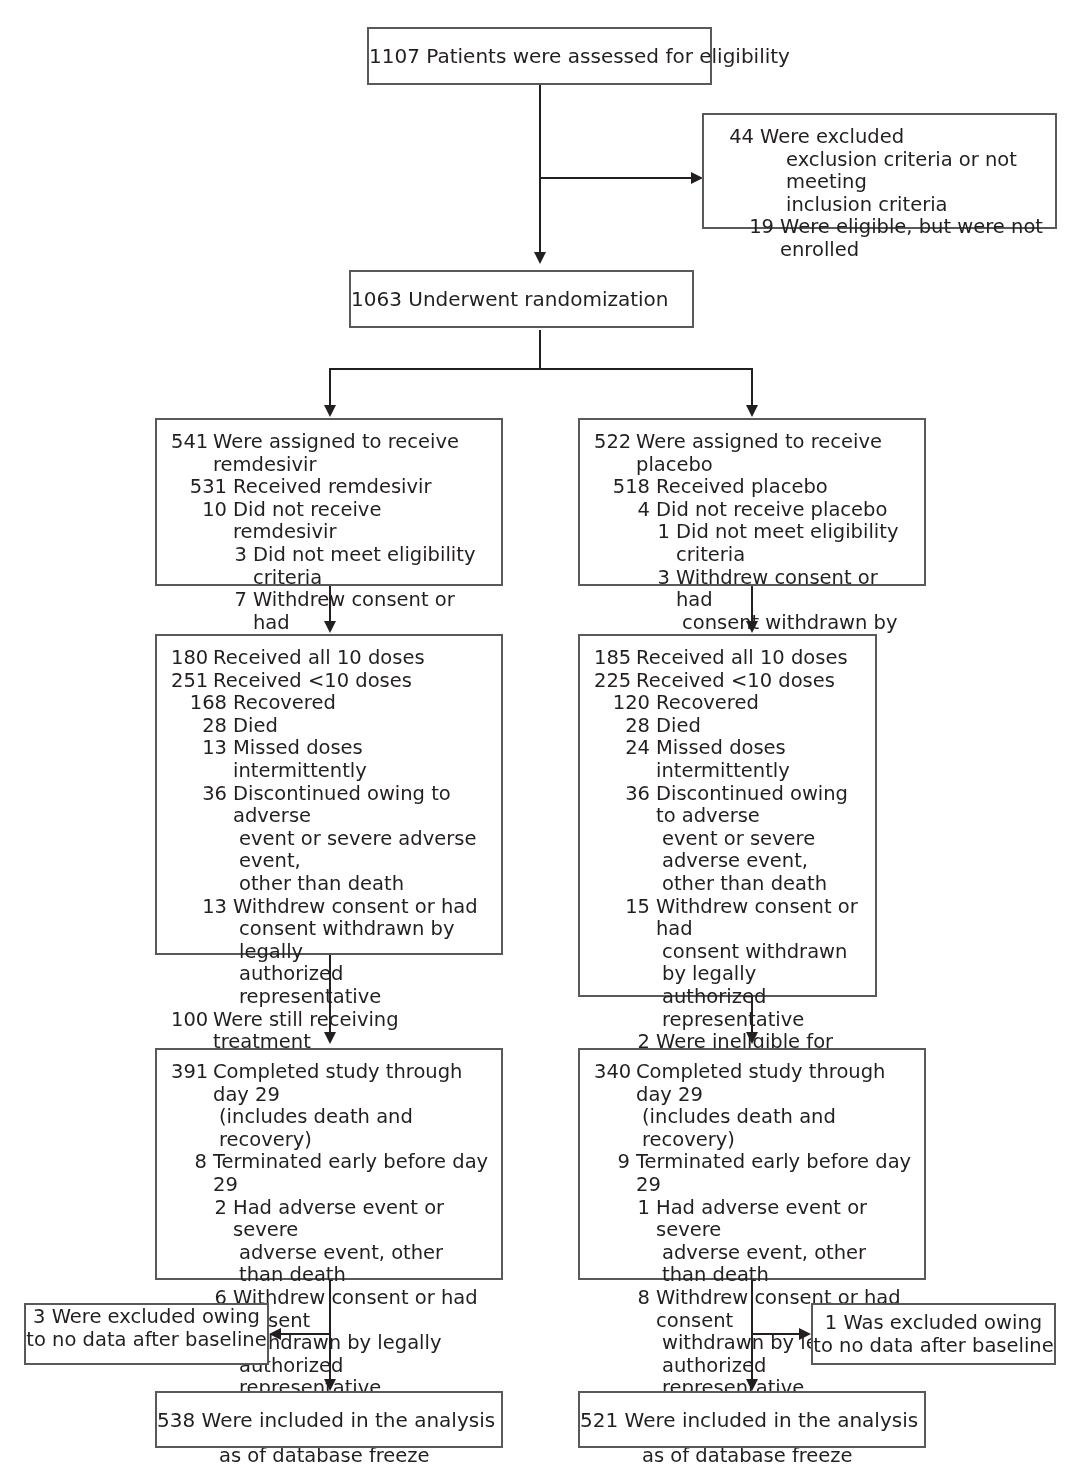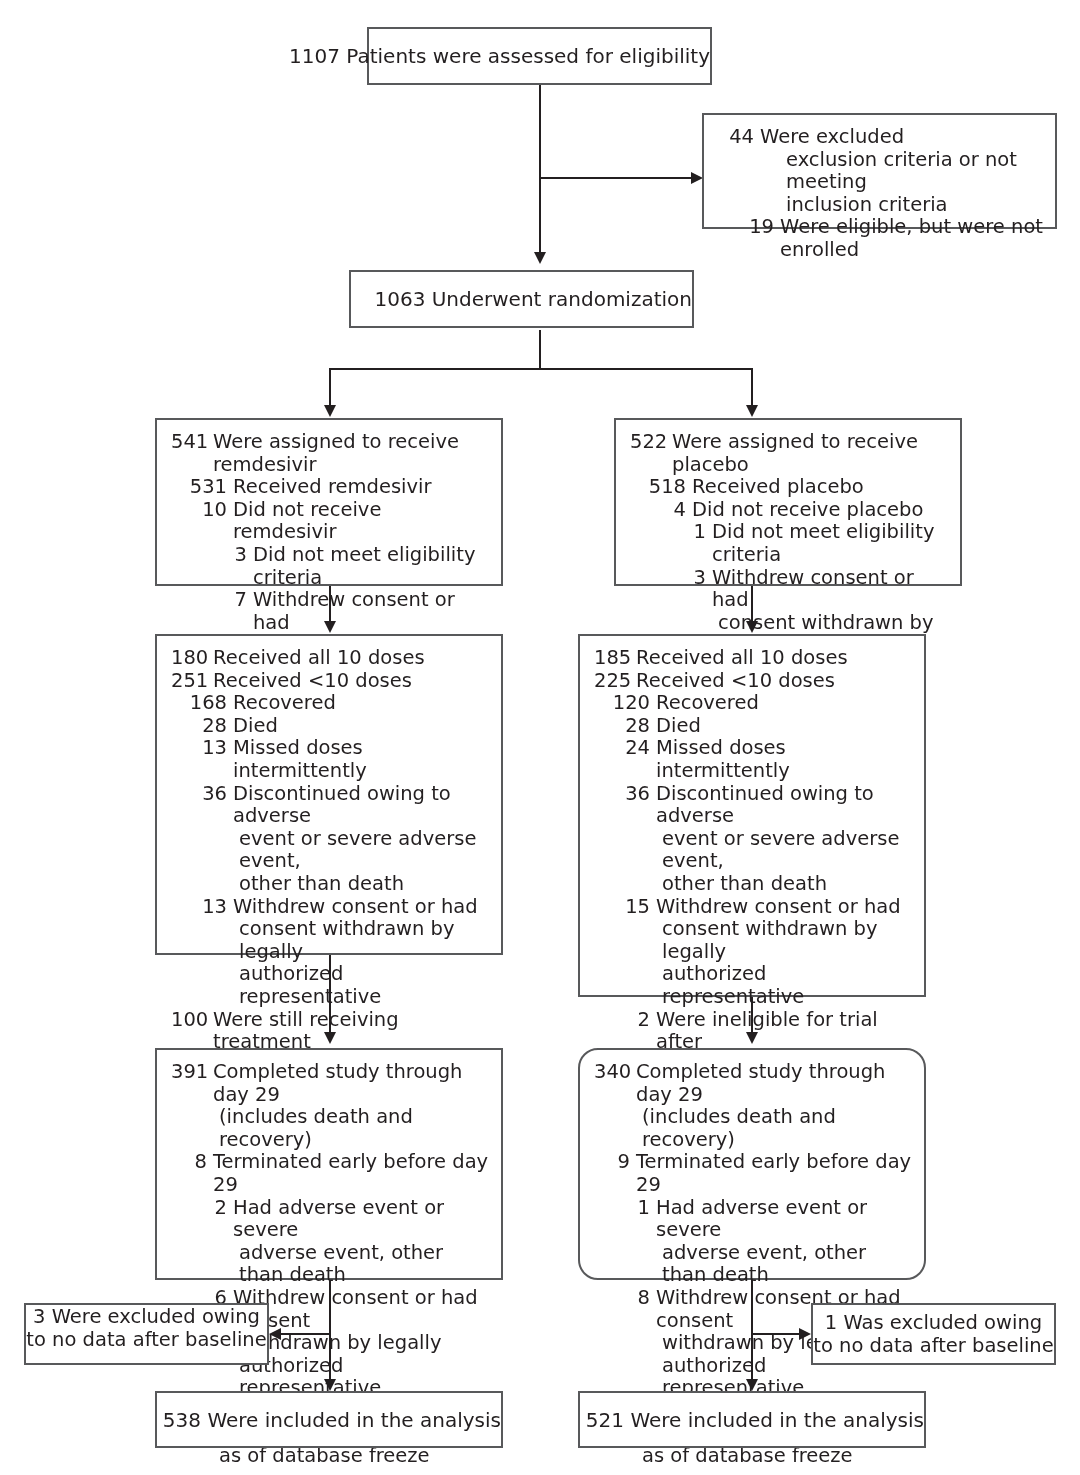--- a/index.html
+++ b/index.html
@@ -17,21 +17,21 @@
 
   .box {
     position: absolute;
     border: 2px solid #58595b;
     background: #ffffff;
     z-index: 3;
   }
   .box-center {
     display: flex;
     align-items: center;
-    justify-content: flex-end;
+    justify-content: flex-start;
   }
   .box-center .line { font-size: 20px; line-height: 24px; white-space: nowrap; }
 
   .lines { padding: 11px 10px 11px 14px; }
 
   
   .row {
     display: flex;
     align-items: flex-start;
     font-size: 19.5px;
@@ -169,21 +169,21 @@
           <span class="num"></span>
           <span class="txt cont">consent withdrawn by legally</span>
         </div>
         <div class="row lv2">
           <span class="num"></span>
           <span class="txt cont">authorized representative</span>
         </div>
       </div>
   </div>
 
-  <div class="box" style="left:578px; top:418px; width:348px; height:168px;margin-left:36px;">
+  <div class="box" style="left:578px; top:418px; width:348px; height:168px;">
     <div class="lines">
         <div class="row lv0">
           <span class="num">522</span>
           <span class="txt">Were assigned to receive placebo</span>
         </div>
         <div class="row lv1">
           <span class="num">518</span>
           <span class="txt">Received placebo</span>
         </div>
         <div class="row lv1">
@@ -263,21 +263,21 @@
           <span class="num"></span>
           <span class="txt cont">or had missing treatment data</span>
         </div>
         <div class="row lv0">
           <span class="num"></span>
           <span class="txt cont">at time of database freeze</span>
         </div>
       </div>
   </div>
 
-  <div class="box" style="left:578px; top:634px; width:348px; height:363px;">
+  <div class="box" style="left:578px; top:634px; width:299px; height:363px;">
     <div class="lines">
         <div class="row lv0">
           <span class="num">185</span>
           <span class="txt">Received all 10 doses</span>
         </div>
         <div class="row lv0">
           <span class="num">225</span>
           <span class="txt">Received &lt;10 doses</span>
         </div>
         <div class="row lv1">
@@ -377,21 +377,21 @@
           <span class="num">132</span>
           <span class="txt">Were continuing trial, not recovered</span>
         </div>
         <div class="row lv0">
           <span class="num"></span>
           <span class="txt cont">as of database freeze</span>
         </div>
       </div>
   </div>
 
-  <div class="box" style="left:578px; top:1048px; width:348px; height:232px;border-radius:20px;">
+  <div class="box" style="left:578px; top:1048px; width:348px; height:232px;">
     <div class="lines">
         <div class="row lv0">
           <span class="num">340</span>
           <span class="txt">Completed study through day 29</span>
         </div>
         <div class="row lv0">
           <span class="num"></span>
           <span class="txt cont">(includes death and recovery)</span>
         </div>
         <div class="row lv0">

